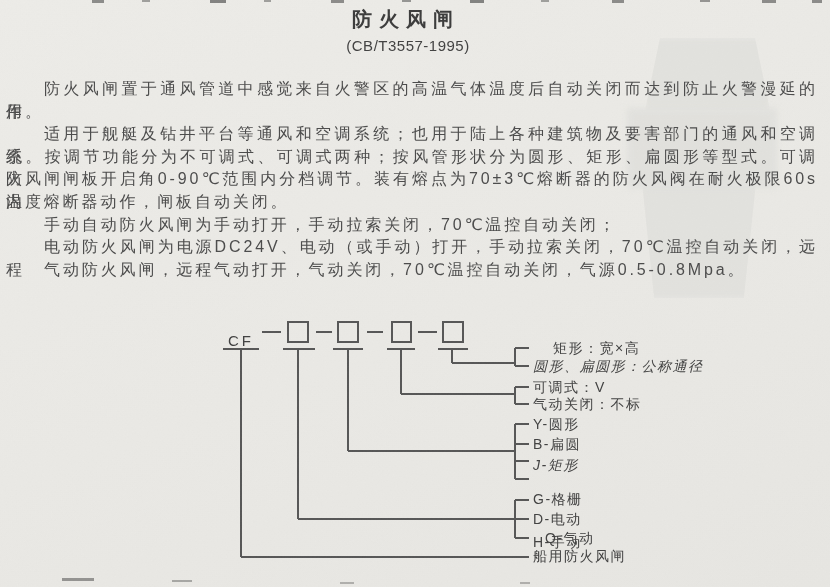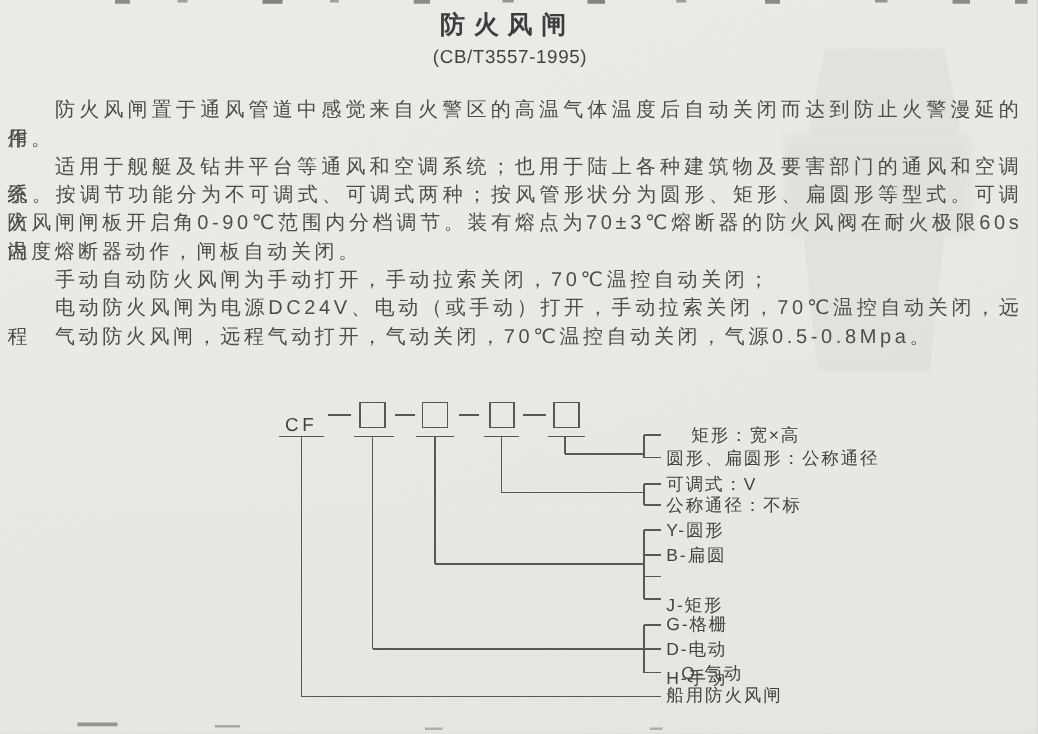--- a/index.html
+++ b/index.html
@@ -112,26 +112,26 @@
       <path d="M452 363 H515 M401 394 H515 M348 451 H515 M298 519 H515 M241 557 H529"></path>
 
       <path d="M515 348 V366 M515 387 V404 M515 424 V479 M515 500 V538"></path>
 
       <path d="M515 348 H529 M515 366 H529 M515 387 H529 M515 404 H529 M515 424 H529 M515 444 H529 M515 461 H529 M515 479 H529 M515 500 H529 M515 519 H529 M515 538 H529"></path>
     </svg>
 
     <span class="cf">CF</span>
 
     <span class="dlabel" style="top:339px;margin-left:20px;">矩形：宽×高</span>
-    <span class="dlabel" style="top:357px;">圆形、扁圆形：公称通径</span>
+    <span class="dlabel" style="top:357px;font-style:italic;">圆形、扁圆形：公称通径</span>
     <span class="dlabel" style="top:378px;">可调式：V</span>
-    <span class="dlabel" style="top:395px;">公称通径：不标</span>
+    <span class="dlabel" style="top:395px;">气动关闭：不标</span>
     <span class="dlabel" style="top:415px;">Y-圆形</span>
     <span class="dlabel" style="top:435px;">B-扁圆</span>
-    <span class="dlabel" style="top:475px;">J-矩形</span>
+    <span class="dlabel" style="top:456px;font-style:italic;">J-矩形</span>
     <span class="dlabel" style="top:490px;">G-格栅</span>
     <span class="dlabel" style="top:491px;margin-top:42px;">H-手动</span>
     <span class="dlabel" style="top:510px;">D-电动</span>
     <span class="dlabel" style="top:529px;margin-left:12px;">Q-气动</span>
     <span class="dlabel" style="top:547px;">船用防火风闸</span>
   </div>
 
   <svg class="noise" width="830" height="587">
     <filter id="grain">
       <feTurbulence type="fractalNoise" baseFrequency="0.8" numOctaves="2" stitchTiles="stitch"></feTurbulence>

